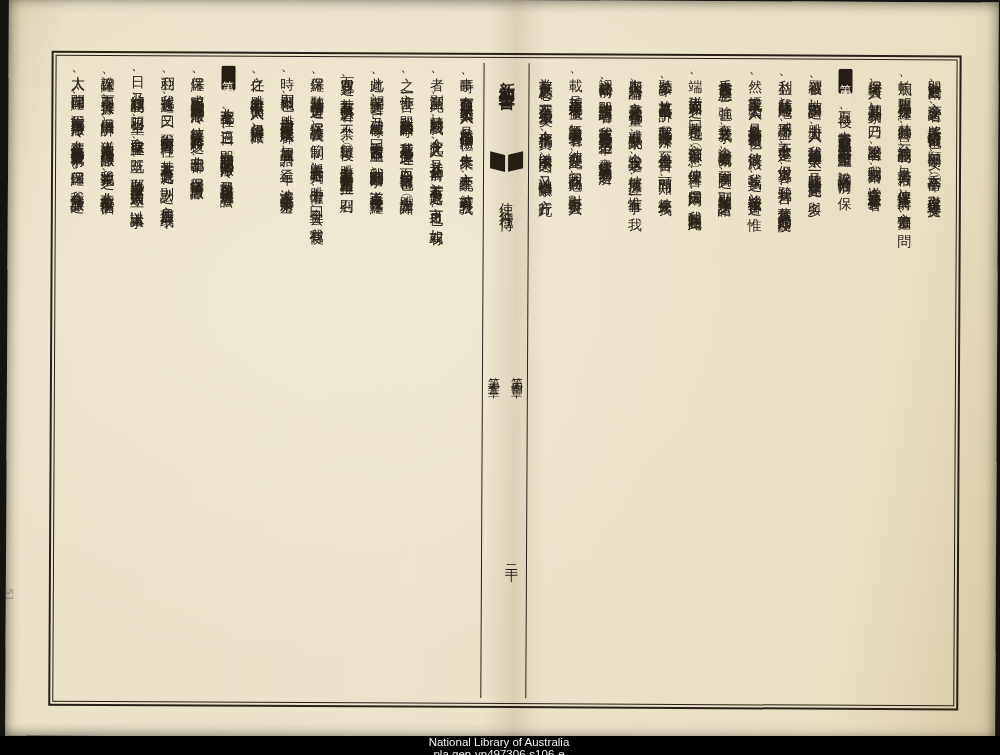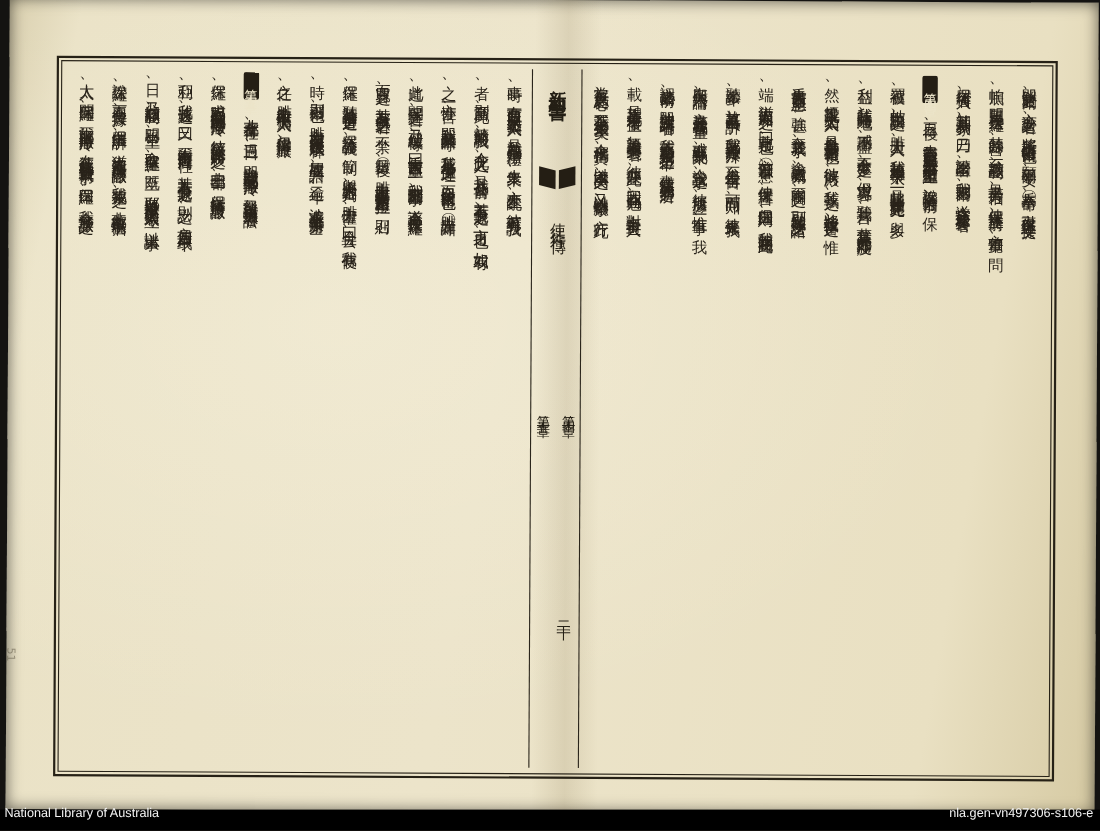--- a/index.html
+++ b/index.html
@@ -53,21 +53,21 @@
   .ch-left{top:305px;left:2px;font-size:12px;letter-spacing:2px;}
   .page-num{top:492px;right:6px;font-size:13px;letter-spacing:4px;}
   .fishtail{position:absolute;top:90px;left:50%;transform:translateX(-50%);width:32px;height:17px;display:flex;gap:3px;}
   .fishtail div{flex:1;background:#241e14;}
   .fishtail .w1{transform:skewY(14deg);}
   .fishtail .w2{transform:skewY(-14deg);}
   .nla-bar{
     position:absolute;left:0;right:0;bottom:0;height:19px;background:#000;
     font-family:"Liberation Sans", sans-serif;color:#f3f3f3;font-size:11.5px;
     display:flex;align-items:center;justify-content:space-between;
-    padding:0 6px 12px 4px;box-sizing:border-box;
+    padding:0 6px 12px 4px;box-sizing:border-box;flex-direction:column;
   }
   .pencil-note{
     position:absolute;left:-3px;top:592px;color:rgba(92,86,68,.55);
     font-size:10px;transform:rotate(90deg);font-family:"DejaVu Sans", sans-serif;
   }
 </style>
 </head>
 <body>
 
 <div class="paper">

